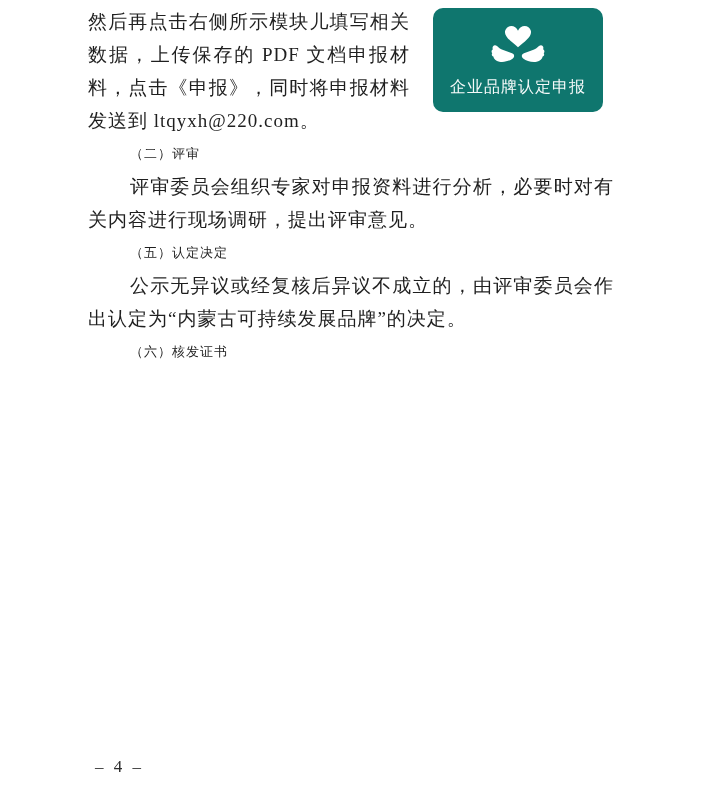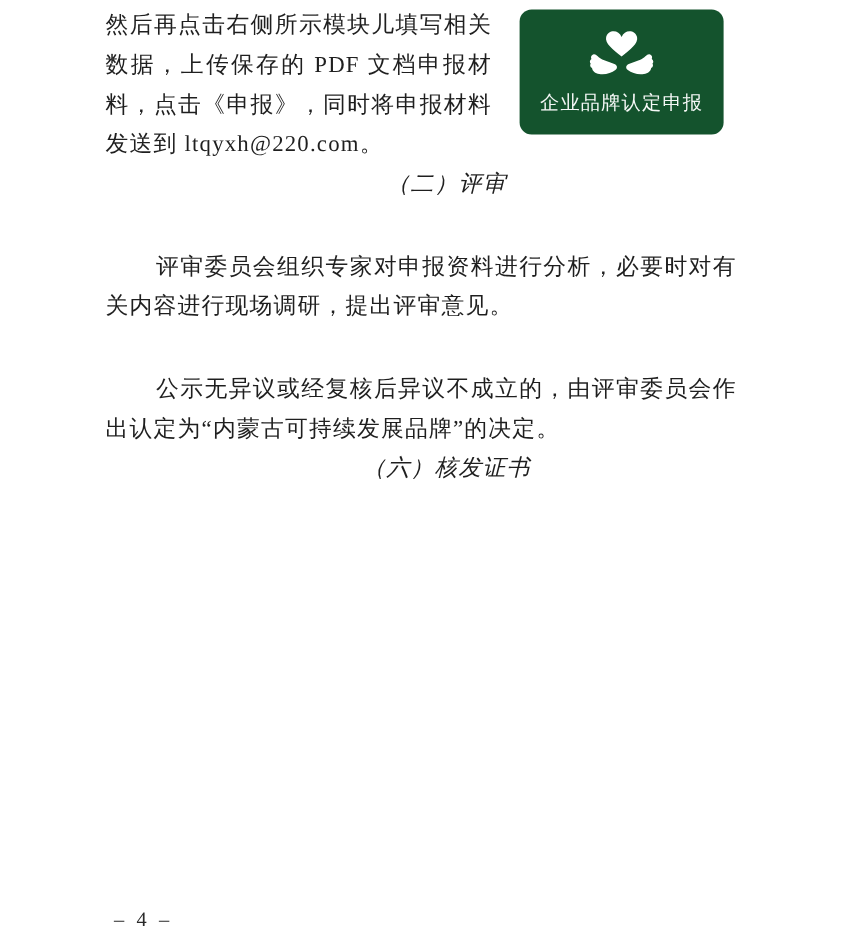--- a/index.html
+++ b/index.html
@@ -24,37 +24,35 @@
   }
   .para {
     margin: 0;
     font-size: 19px;
     line-height: 33px;
     text-align: justify;
     letter-spacing: 1px;
   }
   .indent {
     text-indent: 42px;
-    margin-top: 36px;
   }
   .heading {
     margin: 0;
-    font-size: 19px;
+    font-size: 13px;
     line-height: 33px;
     text-indent: 42px;
     letter-spacing: 1px;
-    text-align: center;
-    font-style: italic;
+    text-align: left;
   }
   .badge-float {
     float: right;
     width: 170px;
     height: 104px;
     margin: 3px 11px -12px 23px;
-    background: #14532d;
+    background: #0f766e;
     border-radius: 10px;
     display: flex;
     flex-direction: column;
     align-items: center;
     box-sizing: border-box;
     cursor: pointer;
     text-indent: 0;
     letter-spacing: 0;
   }
   .badge-icon {
@@ -96,20 +94,21 @@
         <span class="badge-label">企业品牌认定申报</span>
       </span>
       <span>然后再点击右侧所示模块儿填写相关数据，上传保存的 PDF 文档申报材料，点击《申报》，同时将申报材料发送到 ltqyxh@220.com。</span>
     </p>
 
     <p class="heading">（二）评审</p>
     <p class="para indent">评审委员会组织专家对申报资料进行分析，必要时对有关内容进行现场调研，提出评审意见。</p>
 
 
 
+    <p class="heading">（五）认定决定</p>
     <p class="para indent">公示无异议或经复核后异议不成立的，由评审委员会作出认定为“内蒙古可持续发展品牌”的决定。</p>
 
     <p class="heading">（六）核发证书</p>
 
   </div>
 
   <div class="footer">– 4 –</div>
 </div>
 
 </body></html>

